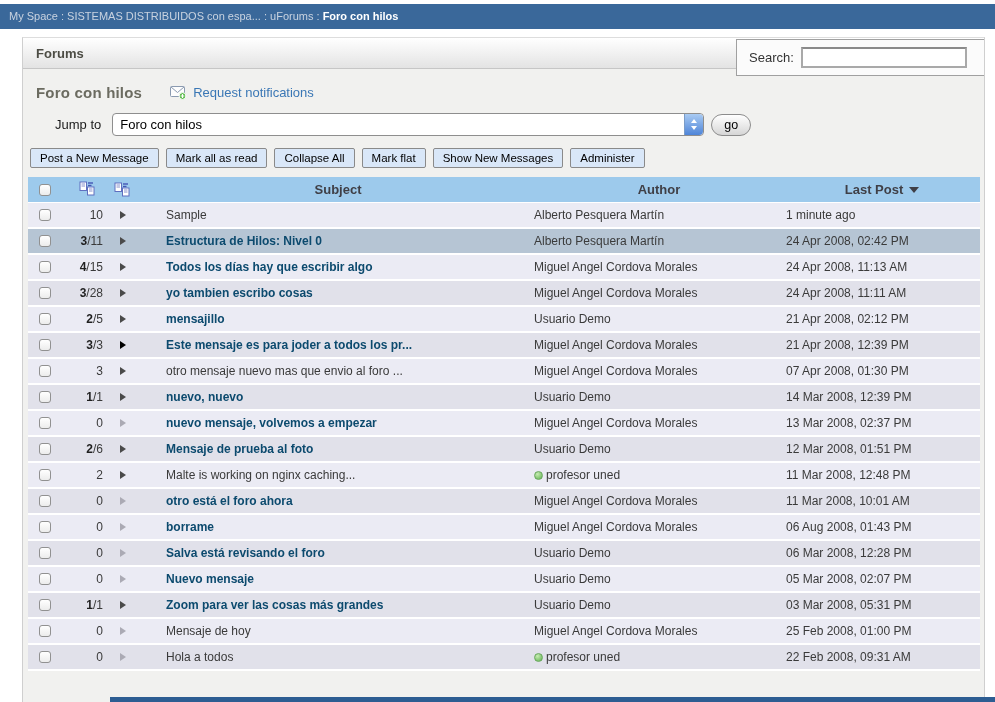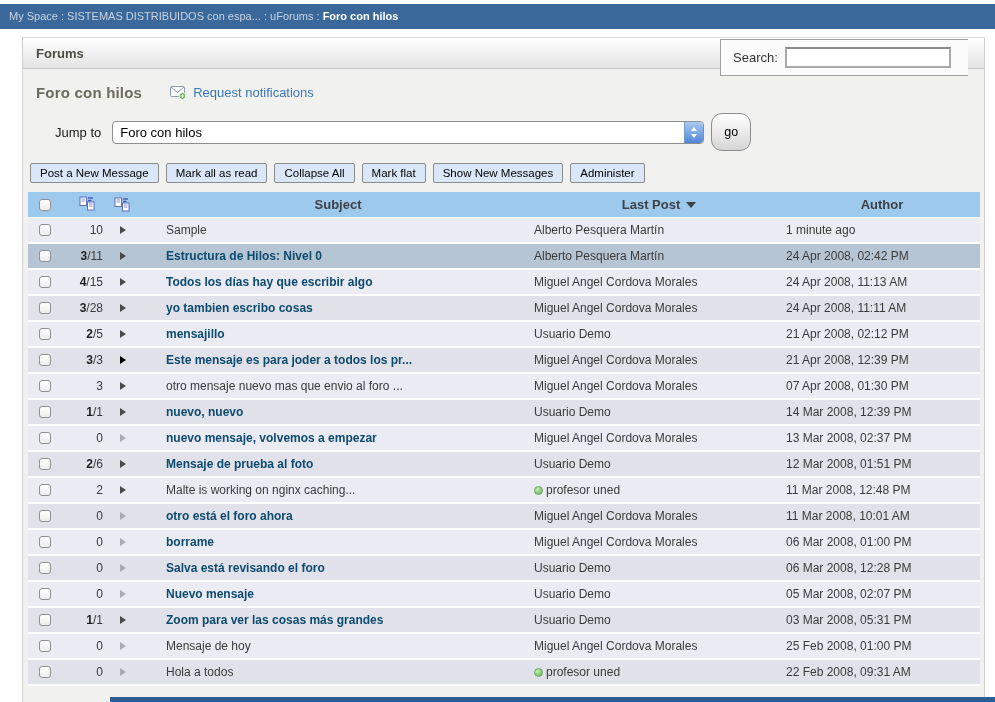--- a/index.html
+++ b/index.html
@@ -30,21 +30,21 @@
     overflow: hidden;
   }
   .forums-header {
     height: 31px; background: linear-gradient(#ffffff, #e3e3e3);
     border-bottom: 1px solid #c6c6c6;
     display: flex; align-items: center; padding-left: 13px;
   }
   .forums-header .title { font-size: 13px; font-weight: bold; color: #4c4c44; }
 
   .search-box {
-    position: absolute; top: 1px; right: 16px; width: 248px; height: 37px;
+    position: absolute; top: 1px; right: 0; width: 248px; height: 37px;
     background: #fbfbfb; border: 1px solid #a0a0a0; border-right: none;
     display: flex; align-items: center; padding-left: 12px; z-index: 5;
   }
   .search-box label { font-size: 13px; color: #333; margin-right: 7px; }
   .search-box input {
     width: 166px; height: 21px; border: 2px solid #a9a9a9; border-top-color: #8a8a8a;
     background: #fff; font-size: 12px; padding: 0 4px; outline: none;
   }
 
   
@@ -67,21 +67,21 @@
   }
   .jump-select .stepper {
     position: absolute; top: 0; right: 0; bottom: 0; width: 19px;
     background: linear-gradient(#a9cbf3, #4f85d8);
     border-left: 1px solid #7a9cc8; border-radius: 0 4px 4px 0;
     display: flex; flex-direction: column; align-items: center; justify-content: center;
   }
   .stepper .tri-up { width: 0; height: 0; border-left: 3.5px solid transparent; border-right: 3.5px solid transparent; border-bottom: 4.5px solid #fff; margin-bottom: 3px; }
   .stepper .tri-down { width: 0; height: 0; border-left: 3.5px solid transparent; border-right: 3.5px solid transparent; border-top: 4.5px solid #fff; }
   .go-btn {
-    margin-left: 7px; height: 38px; padding: 0 12px;
+    margin-left: 7px; height: 22px; padding: 0 12px;
     border: 1px solid #8c8c8c; border-radius: 11px;
     background: linear-gradient(#ffffff, #d6d6d6);
     font-size: 12.5px; color: #000; line-height: 20px; cursor: pointer;
   }
 
   .actions-row { display: flex; margin: 12px 0 0 7px; }
   .action-btn {
     margin-right: 7px; padding: 3px 9px;
     background: var(--button-bg, #d9e7f8);
     border: 1px solid #8a8a8a; border-radius: 2px;
@@ -214,25 +214,25 @@
             <line x1="2.5" y1="3" x2="6" y2="3" stroke="#8891cc"></line>
             <line x1="2.5" y1="5" x2="6" y2="5" stroke="#8891cc"></line>
             <line x1="9" y1="2" x2="14" y2="2" stroke="#4455b5" stroke-width="1.4"></line>
             <line x1="9" y1="4.5" x2="12.5" y2="4.5" stroke="#4455b5" stroke-width="1.4"></line>
             <rect x="8.5" y="6" width="6.5" height="8" fill="#ffffff" stroke="#5f6fbf"></rect>
             <line x1="10" y1="8" x2="13.5" y2="8" stroke="#8891cc"></line>
             <line x1="10" y1="10" x2="13.5" y2="10" stroke="#8891cc"></line>
           </svg>
         </div>
         <div class="cell hlabel">Subject</div>
+        <div class="cell hlabel">Author</div>
         <div class="cell hlabel h-lastpost">
           <span>Last Post</span>
           <span class="sort-arrow"></span>
         </div>
-        <div class="cell hlabel">Author</div>
       </div>
       <div id="rows-container">
   <div class="trow row light">
     <div class="cell c-check">
               <span class="checkbox"></span>
             </div>
     <div class="cell c-count"><span class="count-bold"></span><span class="count-plain">10</span></div>
     <div class="cell c-arrow">
               <span class="arrow arrow-dark"></span>
             </div>
@@ -414,21 +414,21 @@
               <span class="checkbox"></span>
             </div>
     <div class="cell c-count"><span class="count-bold"></span><span class="count-plain">0</span></div>
     <div class="cell c-arrow">
               <span class="arrow arrow-light"></span>
             </div>
     <div class="cell c-subject"><span class="subject bold">borrame</span></div>
     <div class="cell c-author">
               <span class="author-name">Miguel Angel Cordova Morales</span>
             </div>
-    <div class="cell c-date">06 Mar 2008, 01:00 PM</div>
+    <div class="cell c-date">06 Aug 2008, 01:43 PM</div>
   </div>
 
   <div class="trow row dark">
     <div class="cell c-check">
               <span class="checkbox"></span>
             </div>
     <div class="cell c-count"><span class="count-bold"></span><span class="count-plain">0</span></div>
     <div class="cell c-arrow">
               <span class="arrow arrow-light"></span>
             </div>

